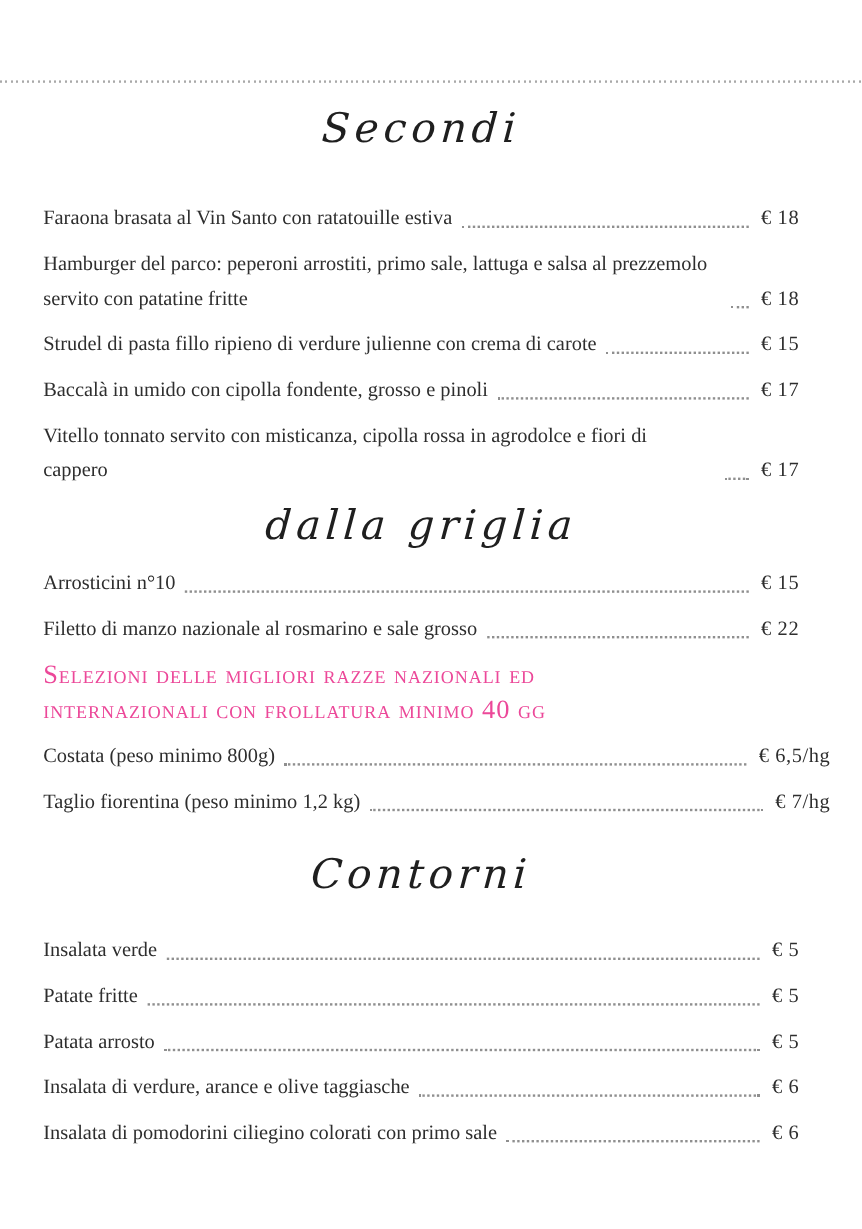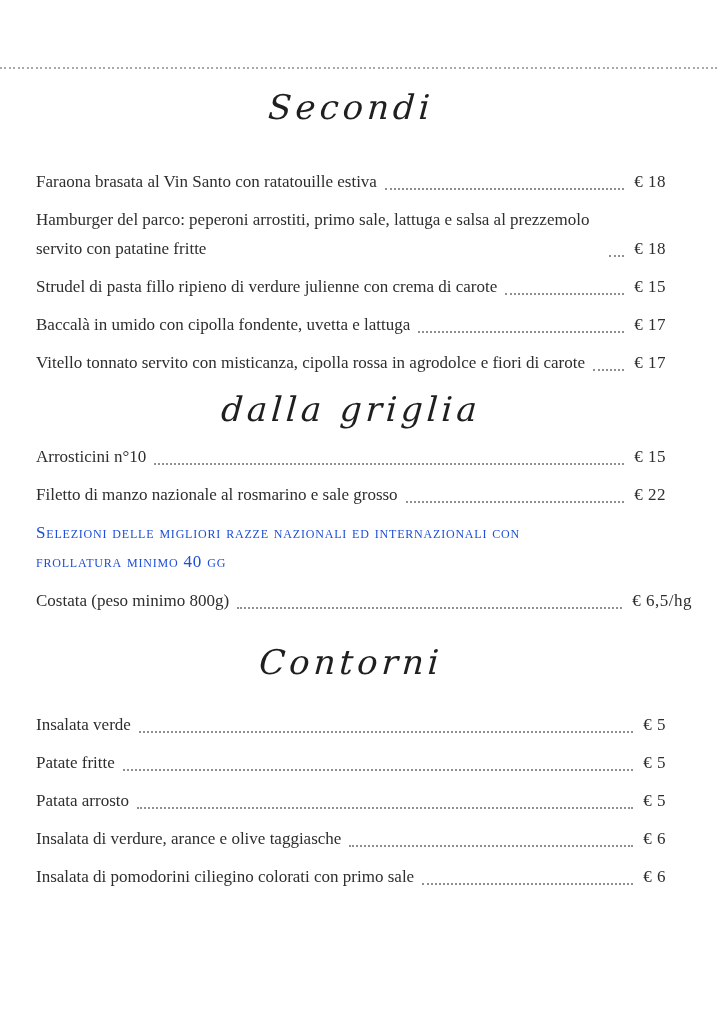--- a/index.html
+++ b/index.html
@@ -47,26 +47,26 @@
     flex:1 1 20px;
     align-self:flex-end;
     height:0;
     border-bottom:2px dotted var(--leader);
     margin:0 10px 6px 8px;
   }
   .pr{white-space:nowrap;align-self:flex-end;letter-spacing:0.5px;}
   .pr-out{margin-right:-26px;}
   .note{
     font-variant:small-caps;
-    font-size:17px;
+    font-size:22px;
     letter-spacing:0.8px;
     line-height:29px;
     max-width:545px;
     margin:2px 0 10px 0;
-    color:#1d4ed8;
+    color:#ec4899;
   }
 </style>
 </head>
 <body>
 
 <div class="page">
   <div class="top-divider"></div>
 
   <div class="content">
 
@@ -81,26 +81,26 @@
       <span class="nm">Hamburger del parco: peperoni arrostiti, primo sale, lattuga e salsa al prezzemolo servito con patatine fritte</span>
       <span class="lead"></span>
       <span class="pr">€ 18</span>
     </div>
     <div class="row">
       <span class="nm">Strudel di pasta fillo ripieno di verdure julienne con crema di carote</span>
       <span class="lead"></span>
       <span class="pr">€ 15</span>
     </div>
     <div class="row">
-      <span class="nm">Baccalà in umido con cipolla fondente, uvetta e lattuga</span>
+      <span class="nm">Baccalà in umido con cipolla fondente, grosso e pinoli</span>
       <span class="lead"></span>
       <span class="pr">€ 17</span>
     </div>
     <div class="row">
-      <span class="nm">Vitello tonnato servito con misticanza, cipolla rossa in agrodolce e fiori di carote</span>
+      <span class="nm">Vitello tonnato servito con misticanza, cipolla rossa in agrodolce e fiori di cappero</span>
       <span class="lead"></span>
       <span class="pr">€ 17</span>
     </div>
 
     <div class="script-heading h-griglia">dalla griglia</div>
 
     <div class="row">
       <span class="nm">Arrosticini n°10</span>
       <span class="lead"></span>
       <span class="pr">€ 15</span>
@@ -110,20 +110,25 @@
       <span class="lead"></span>
       <span class="pr">€ 22</span>
     </div>
 
     <div class="note">Selezioni delle migliori razze nazionali ed internazionali con frollatura minimo 40 gg</div>
 
     <div class="row">
       <span class="nm">Costata (peso minimo 800g)</span>
       <span class="lead"></span>
       <span class="pr pr-out">€ 6,5/hg</span>
+    </div>
+    <div class="row">
+      <span class="nm">Taglio fiorentina (peso minimo 1,2 kg)</span>
+      <span class="lead"></span>
+      <span class="pr pr-out">€ 7/hg</span>
     </div>
 
     <div class="script-heading h-contorni">Contorni</div>
 
     <div class="row">
       <span class="nm">Insalata verde</span>
       <span class="lead"></span>
       <span class="pr">€ 5</span>
     </div>
     <div class="row">

